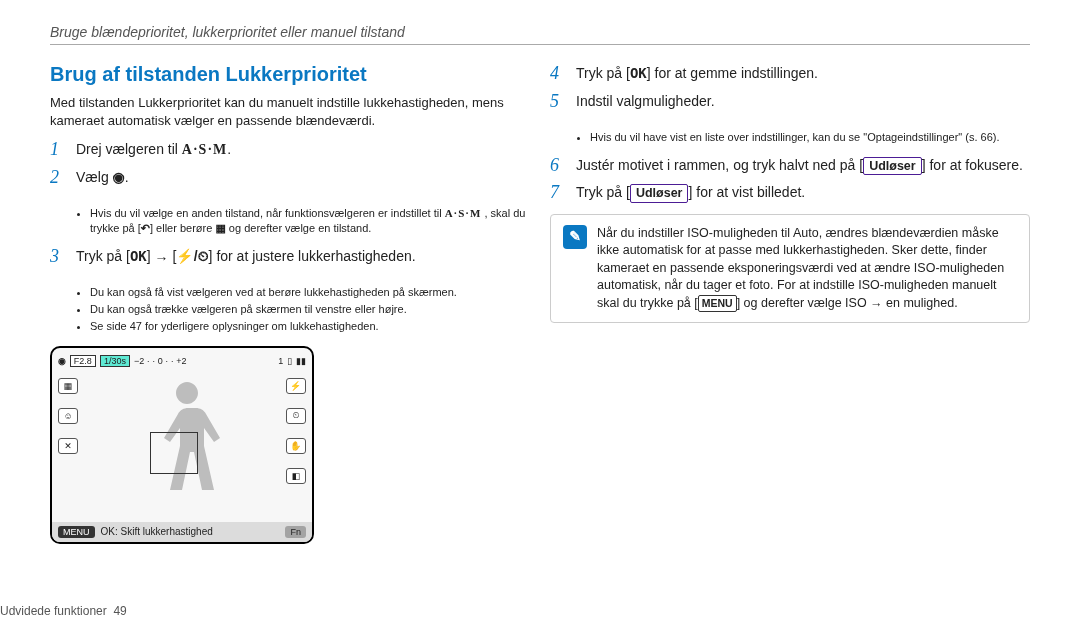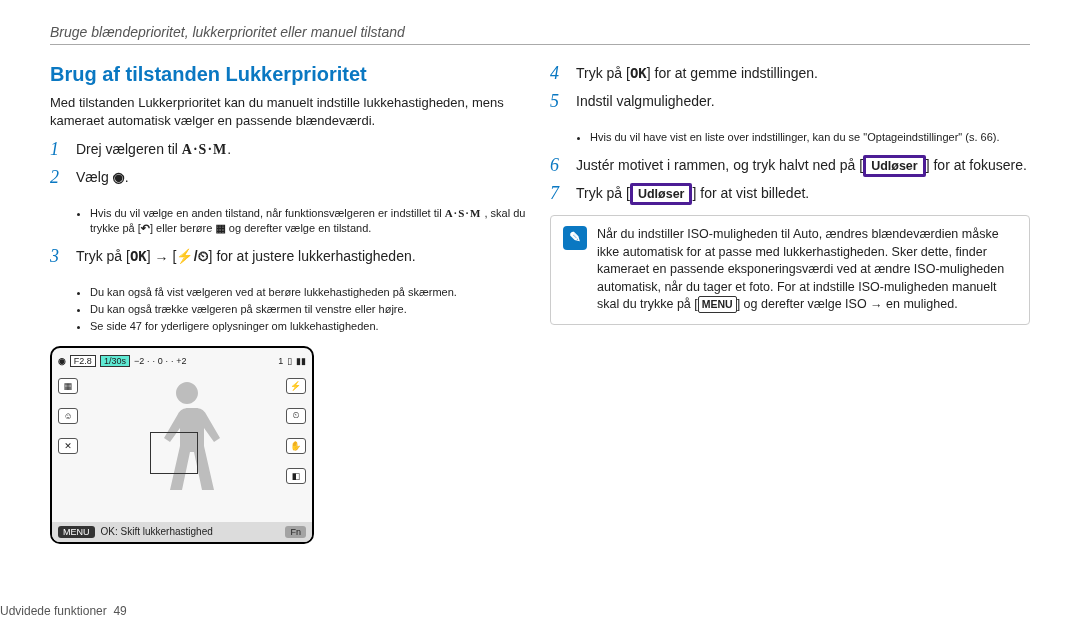--- a/index.html
+++ b/index.html
@@ -8,21 +8,21 @@
   .section-title{font-size:20px;color:#0a78c2;font-weight:600;margin:4px 0 8px 0}
   .intro{font-size:13px;line-height:1.35;margin:0 0 10px 0}
   .cols{display:flex;gap:20px}
   .col{flex:1 1 50%}
   ol.steps{list-style:none;margin:0;padding:0}
   li.step{display:flex;gap:8px;margin:4px 0 6px 0}
   li.step .num{font-family:Georgia,serif;font-style:italic;font-size:18px;color:#0a78c2;min-width:18px;line-height:1.2}
   li.step .body{font-size:14px;line-height:1.45}
   ul.bullets{list-style:disc;margin:19px 0 4px 14px;padding:0;font-size:11px;line-height:1.35}
   ul.bullets li{margin:2px 0}
-  .btnlabel{display:inline-block;border:3px solid #4c1d95;border-radius:2px;padding:0 5px;font-size:12.5px;line-height:1.3;font-weight:600}
+  .btnlabel{display:inline-block;border:1px solid #4c1d95;border-radius:2px;padding:0 5px;font-size:12.5px;line-height:1.3;font-weight:600}
   .key{font-family:monospace;font-weight:bold}
   .inline-icon{display:inline-block;font-family:Arial,sans-serif;font-weight:bold}
   .info-box{display:flex;gap:10px;background:#fff;border:1px solid #ccc;border-radius:4px;padding:10px 12px;margin-top:10px;font-size:12.5px;line-height:1.4}
   .info-icon{min-width:24px;height:24px;border-radius:4px;background:#0a78c2;color:#fff;display:flex;align-items:center;justify-content:center;font-weight:bold;font-size:14px}
   .lcd{width:260px;height:194px;border:2px solid #000;border-radius:10px;margin-top:8px;position:relative;background:#f7f7f7;overflow:hidden}
   .lcd-top{position:absolute;top:4px;left:6px;right:6px;height:18px;display:flex;align-items:center;font-size:9px;gap:4px}
   .lcd-top .bubble{border:1px solid #333;border-radius:0;padding:0 3px;background:#fff}
   .lcd-top .spacer{flex:1}
   .lcd-left,.lcd-right{position:absolute;top:30px;width:20px;display:flex;flex-direction:column;gap:14px;align-items:center}
   .lcd-left{left:6px}.lcd-right{right:6px}

